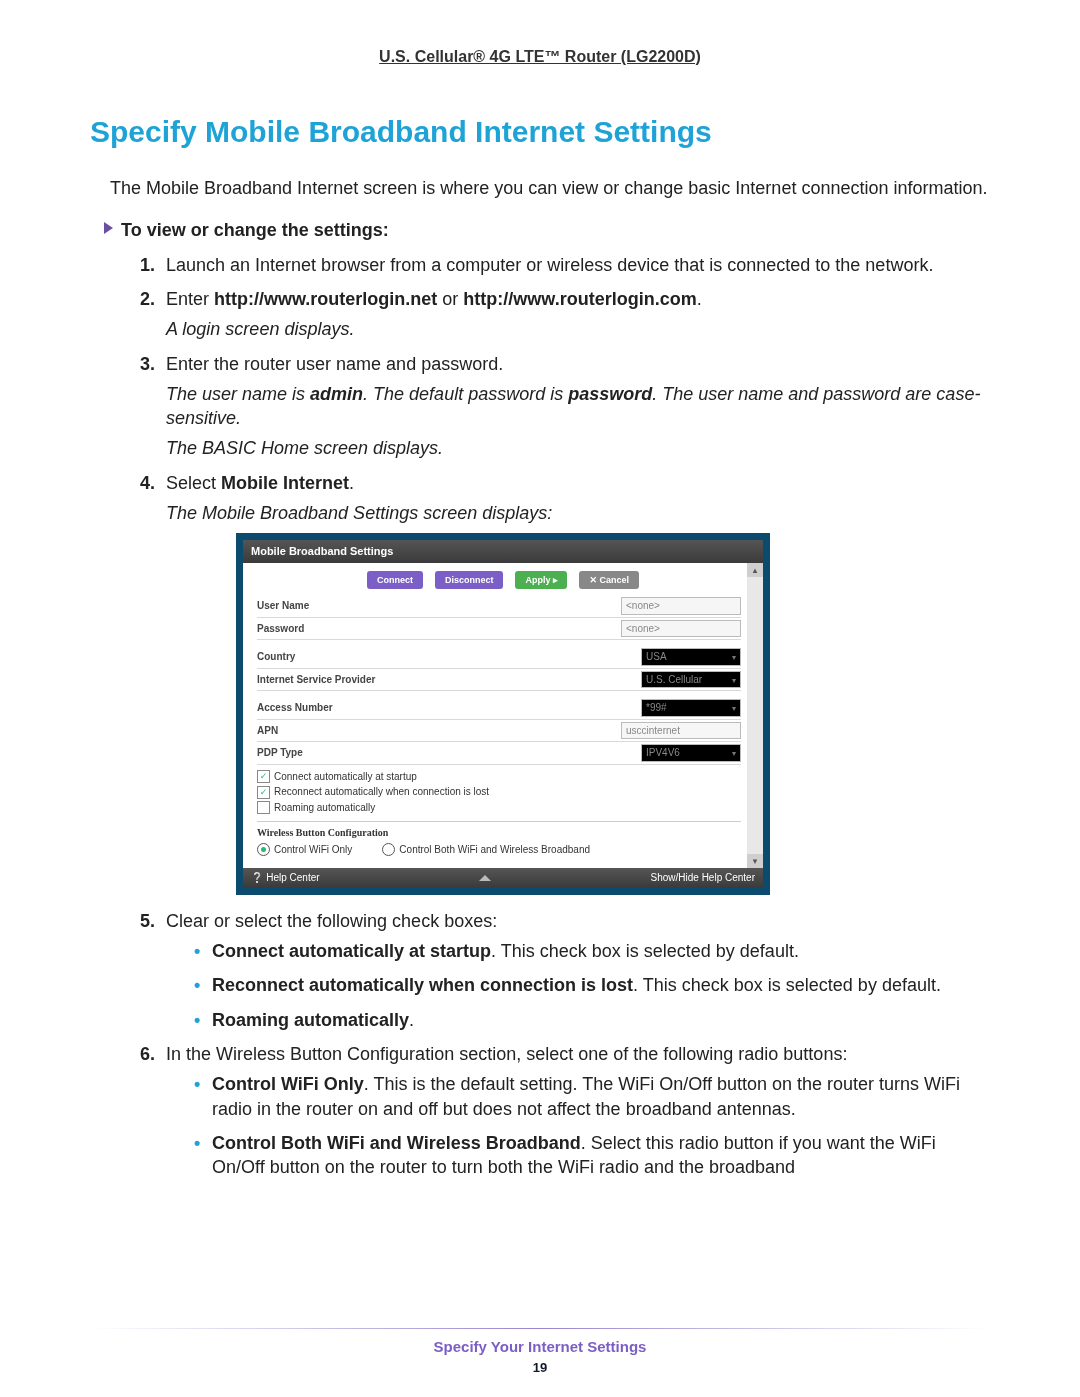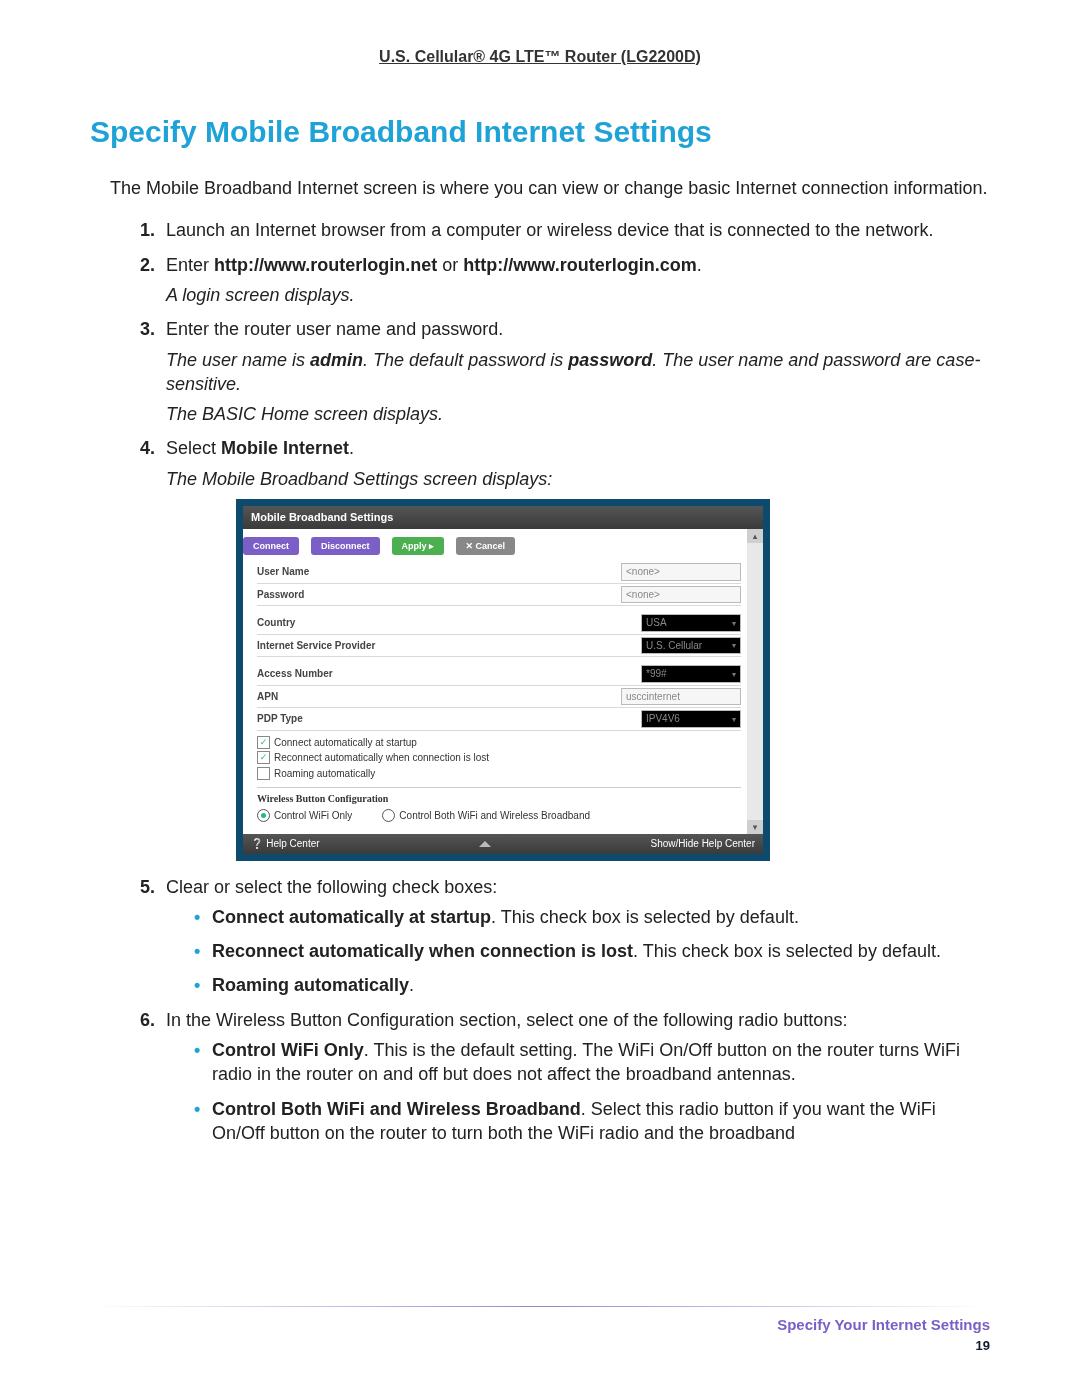--- a/index.html
+++ b/index.html
@@ -119,20 +119,21 @@
     background: #cfcfcf;
     color: #555;
     font-size: 9px;
     text-align: center;
     line-height: 14px;
   }
   .scroll-up { top: 0; }
   .scroll-dn { bottom: 0; }
   .embed-btns {
     display: flex;
+    justify-content: center;
     gap: 12px;
     padding: 8px 0 6px 0;
   }
   .ebtn {
     font-size: 9px;
     color: #fff;
     padding: 3px 10px;
     border-radius: 3px;
     font-weight: bold;
   }
@@ -200,42 +201,46 @@
   }
   .embed-footer .tri {
     width: 0; height: 0;
     border-left: 6px solid transparent;
     border-right: 6px solid transparent;
     border-bottom: 6px solid #bbb;
   }
   .page-footer {
     position: absolute;
     left: 90px; right: 90px;
-    bottom: 42px;
-    text-align: right;
+    bottom: 20px;
+    text-align: center;
   }
   .hr {
     height: 1px;
     background: linear-gradient(to right, rgba(140,120,200,0), rgba(140,120,200,0.9), rgba(140,120,200,0));
     margin-bottom: 8px;
   }
   .footer-title { color: #7b5fc7; font-weight: bold; font-size: 15px; }
   .footer-num { color: #0f172a; font-weight: bold; font-size: 13px; margin-top: 2px; }
 </style>
 </head>
 <body>
 
 <div class="page">
 
   <div class="doc-header">U.S. Cellular® 4G LTE™ Router (LG2200D)</div>
 
   <h1 class="section-title">Specify Mobile Broadband Internet Settings</h1>
 
   <p class="intro">The Mobile Broadband Internet screen is where you can view or change basic Internet connection information.</p>
 
+  <div class="arrow-line">
+    <span class="arrow"></span>
+    <span>To view or change the settings:</span>
+  </div>
 
   <ol class="steps">
     <li>
       <span class="num">1.</span>
       <span>Launch an Internet browser from a computer or wireless device that is connected to the network.</span>
     </li>
 
     <li>
       <span class="num">2.</span>
       <span>

